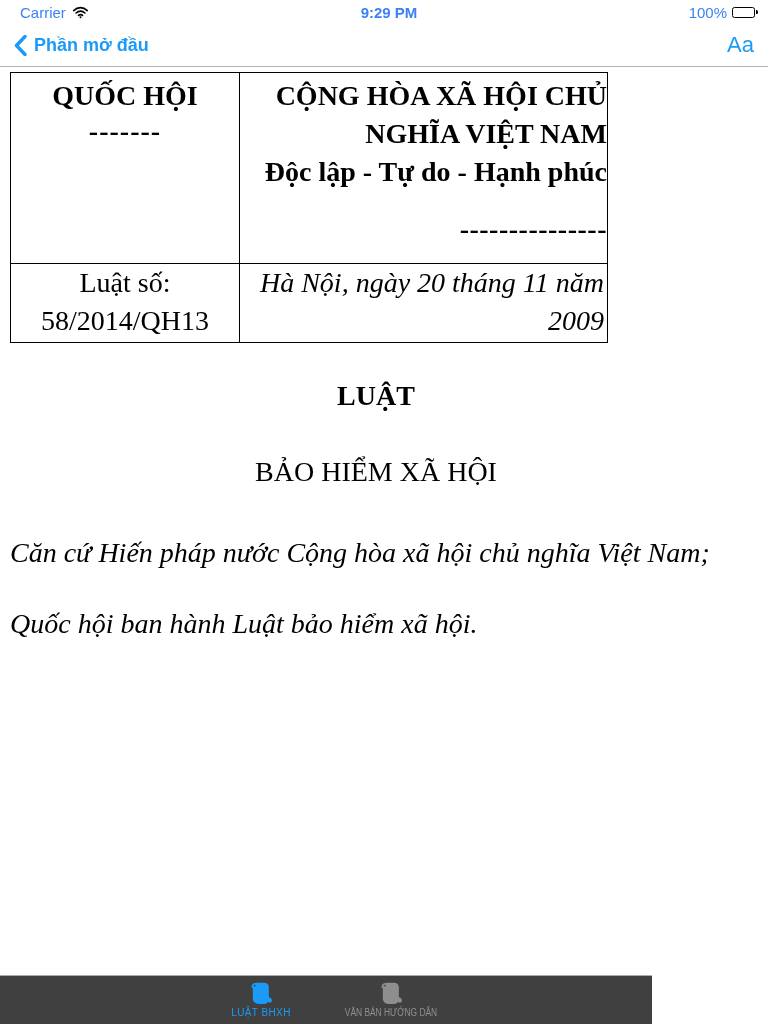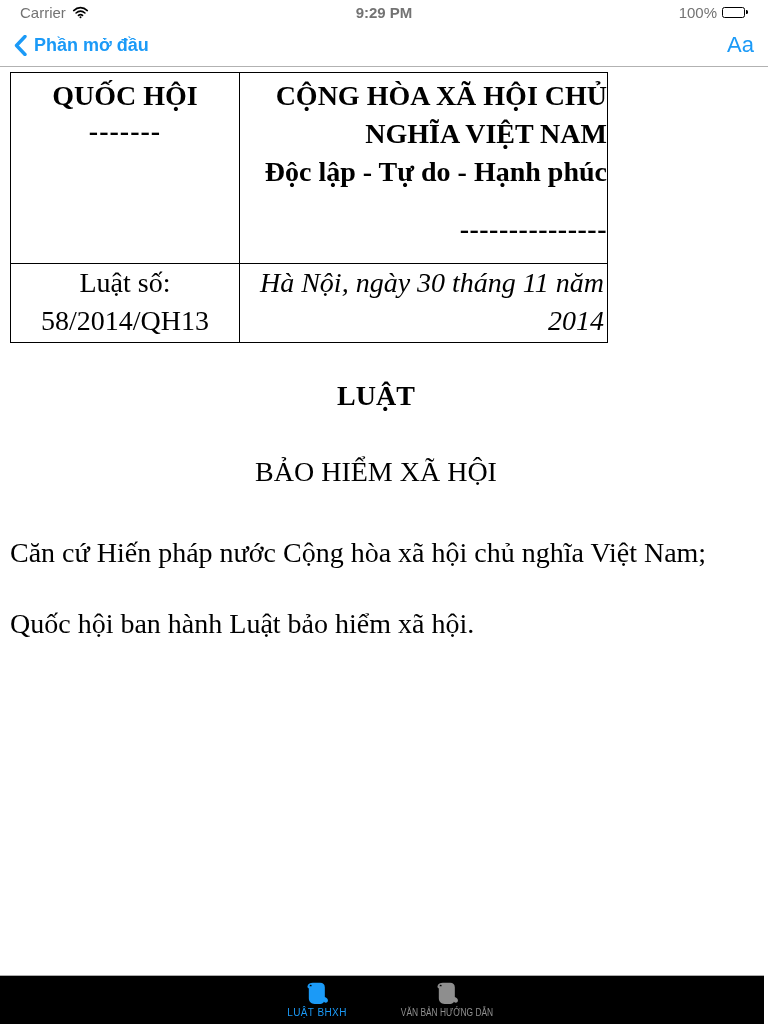--- a/index.html
+++ b/index.html
@@ -1,21 +1,21 @@
 <!DOCTYPE html>
 <html><head>
 <meta charset="utf-8">
 <style>
   * { margin:0; padding:0; box-sizing:border-box; }
   html,body { width:768px; height:1024px; background:#fff; overflow:hidden;
               font-family:"Liberation Sans", sans-serif; -webkit-font-smoothing:antialiased; }
 
   
   .status-bar { position:relative; height:24px; display:flex; align-items:center;
-                padding:0 20px; font-size:15px; color:#737373; background:#fff; }
+                padding:0 10px; font-size:15px; color:#3b82f6; background:#fff;margin-left:10px; }
   .status-left { display:flex; align-items:center; gap:6px; }
   .status-time { position:absolute; left:0; right:0; text-align:center; font-weight:600; }
   .status-right { margin-left:auto; display:flex; align-items:center; gap:5px; }
   .wifi-svg { width:17px; height:13px; }
   .battery { display:flex; align-items:center; }
   .battery-body { width:23px; height:11px; border:1px solid #000; border-radius:2.5px; padding:1px; }
   .battery-fill { width:100%; height:100%; background:#000; border-radius:1px; }
   .battery-cap { width:2px; height:4px; background:#000; border-radius:0 1.5px 1.5px 0; margin-left:1px; }
 
   
@@ -35,28 +35,28 @@
   .cell-right { width:368px; text-align:right; }
   .row-head td { height:191px; padding-top:4px; }
   .row-num td { height:79px; vertical-align:middle; }
   .dash-line { font-weight:bold; letter-spacing:1px; }
   .motto { font-weight:bold; }
   .sep-dashes { font-weight:bold; margin-top:22px; letter-spacing:0.5px; }
   .law-no { text-align:center; line-height:1.35; }
   .place-date { font-style:italic; text-align:right; padding-right:3px; line-height:1.35; }
   .doc-title { text-align:center; font-weight:bold; margin-top:37px; }
   .doc-subtitle { text-align:center; margin-top:44px; }
-  .doc-par { line-height:1.36; }
+  .doc-par { font-style:italic; line-height:1.36; }
   .doc-par.first { margin-top:46px; }
   .doc-par.second { margin-top:33px; }
   .head-line { line-height:1.36; font-weight:bold; }
 
   
-  .tab-bar { position:absolute; left:0; bottom:0; width:764px; height:49px;
-             background:#000000; border-top:1px solid #acacac;
+  .tab-bar { position:absolute; left:0; bottom:0; width:652px; height:49px;
+             background:#404040; border-top:1px solid #acacac;
              display:flex; justify-content:center; gap:30px; }
   .tab { width:100px; display:flex; flex-direction:column; align-items:center;
          padding-top:4px; cursor:pointer; }
   .tab-icon { width:27px; height:27px; }
   .tab-label { font-size:10px; margin-top:0px; letter-spacing:0.4px; white-space:nowrap; }
   .tab.active { color:#1b9af7; }
   .tab.inactive { color:#8e8e8e; }
   .tab.active .tab-label { color:#1b9af7; }
   .tab.inactive .tab-label { color:#8f8f8f; }
   .tab-label.condensed { transform:scaleX(0.84); letter-spacing:0; }
@@ -104,21 +104,21 @@
         <div class="dash-line">-------</div>
       </td>
       <td class="cell-right">
         <div class="head-line">CỘNG HÒA XÃ HỘI CHỦ NGHĨA VIỆT NAM</div>
         <div class="head-line motto">Độc lập - Tự do - Hạnh phúc</div>
         <div class="sep-dashes">---------------</div>
       </td>
     </tr>
     <tr class="row-num">
       <td class="cell-left law-no">Luật số: 58/2014/QH13</td>
-      <td class="cell-right place-date">Hà Nội, ngày 30 tháng 11 năm 2014</td>
+      <td class="cell-right place-date">Hà Nội, ngày 20 tháng 11 năm 2009</td>
     </tr>
   </tbody>
     </table>
 
   <div class="doc-title">LUẬT</div>
   <div class="doc-subtitle">BẢO HIỂM XÃ HỘI</div>
 
   <p class="doc-par first">Căn cứ Hiến pháp nước Cộng hòa xã hội chủ nghĩa Việt Nam;</p>
   <p class="doc-par second">Quốc hội ban hành Luật bảo hiểm xã hội.</p>
 </div>

